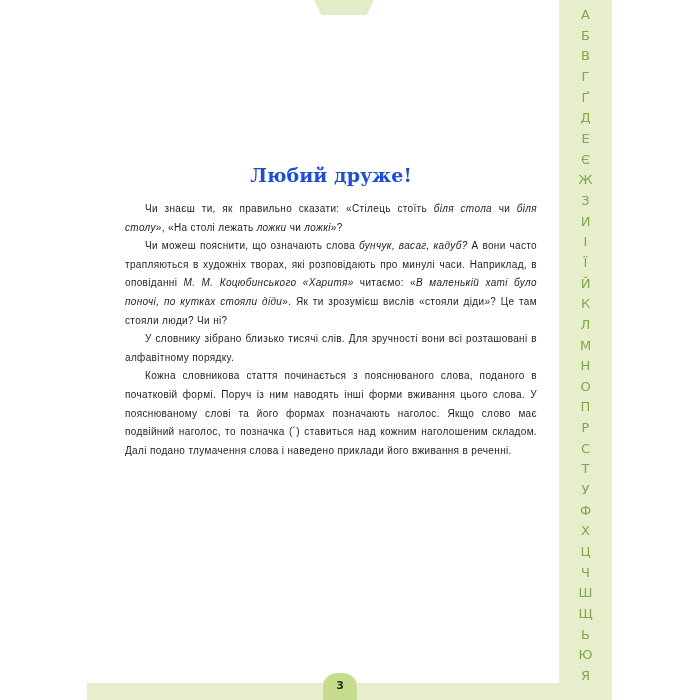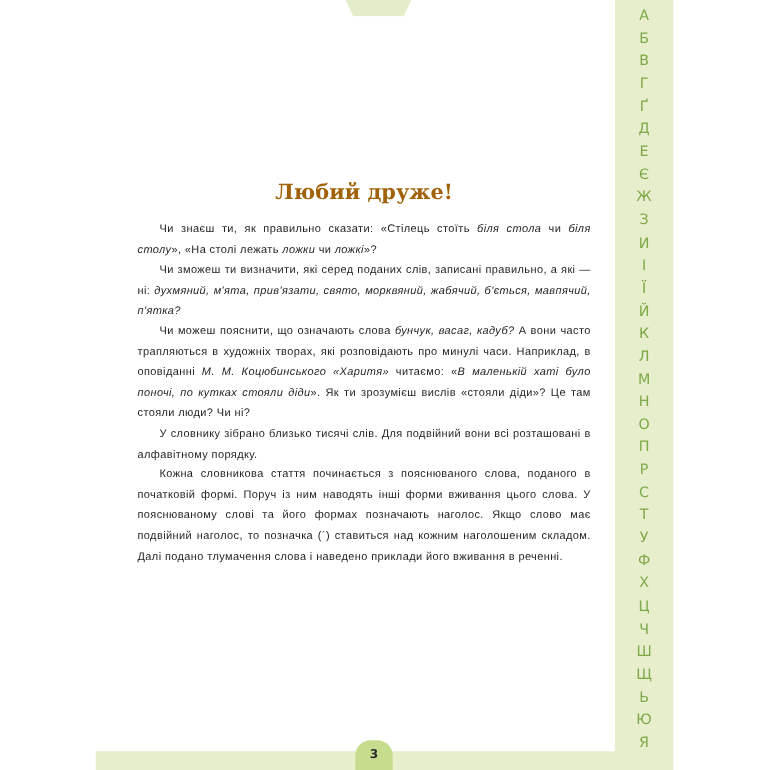--- a/index.html
+++ b/index.html
@@ -26,21 +26,21 @@
     background:#e6eecb;
   }
   .page-badge {
     position:absolute; left:323px; top:673px; width:34px; height:27px;
     background:#c6dd8e; border-radius:14px 14px 0 0;
     font-family:"DejaVu Sans", sans-serif; font-size:11px; font-weight:bold;
     color:#2a2a2a; text-align:center; line-height:26px;
   }
   .title {
     position:absolute; left:125px; top:164px; width:412px; text-align:center;
-    font-family:"DejaVu Serif", serif; font-weight:bold; font-size:19px; color:#a16207;
+    font-family:"DejaVu Serif", serif; font-weight:bold; font-size:19px; color:#1d4ed8;
   }
   .body-text {
     position:absolute; left:125px; top:200px; width:412px;
     font-size:10px; line-height:18.6px; text-align:justify;
     font-family:Liberation Sans, sans-serif; letter-spacing:0.35px;
   }
   .body-text p { margin:0; text-indent:20px; }
   .body-text em { font-style:italic; }
 </style>
 </head>
@@ -84,17 +84,16 @@
     <div class="sidebar-letter" style="top: 669px;">Я</div>
   </div>
 
 <div class="bottom-strip"></div>
 <div class="page-badge">3</div>
 
 <div class="title">Любий друже!</div>
 
 <div class="body-text" id="body">
     <p><span>Чи знаєш ти, як правильно сказати: «Стілець стоїть </span><em>біля стола</em><span> чи </span><em>біля столу</em><span>», «На столі лежать </span><em>ложки</em><span> чи </span><em>ложкі</em><span>»?</span></p>
-    <p><span>Чи зможеш ти визначити, які серед поданих слів, записані правильно, а які — ні: </span><em>духмяний, м'ята, прив'язати, свято, морквяний, жабячий, б'ється, мавпячий, п'ятка?</em></p>
     <p><span>Чи можеш пояснити, що означають слова </span><em>бунчук, васаг, кадуб?</em><span> А вони часто трапляються в художніх творах, які розповідають про минулі часи. Наприклад, в оповіданні </span><em>М. М. Коцюбинського «Харитя»</em><span> читаємо: «</span><em>В маленькій хаті було поночі, по кутках стояли діди</em><span>». Як ти зрозумієш вислів «стояли діди»? Це там стояли люди? Чи ні?</span></p>
-    <p><span>У словнику зібрано близько тисячі слів. Для подвійний вони всі розташовані в алфавітному порядку.</span></p>
+    <p><span>У словнику зібрано близько тисячі слів. Для зручності вони всі розташовані в алфавітному порядку.</span></p>
     <p><span>Кожна словникова стаття починається з пояснюваного слова, поданого в початковій формі. Поруч із ним наводять інші форми вживання цього слова. У пояснюваному слові та його формах позначають наголос. Якщо слово має подвійний наголос, то позначка (´) ставиться над кожним наголошеним складом. Далі подано тлумачення слова і наведено приклади його вживання в реченні.</span></p>
   </div>
 
 </body></html>

